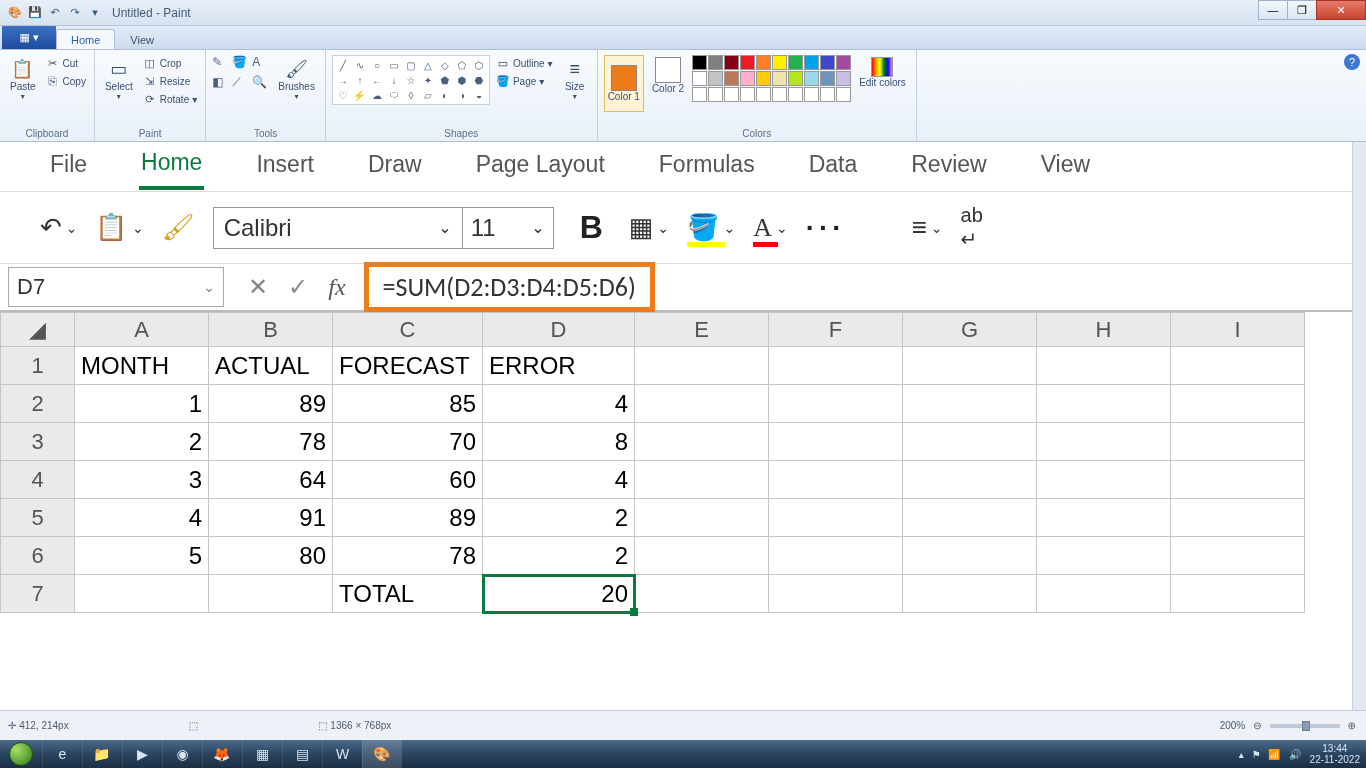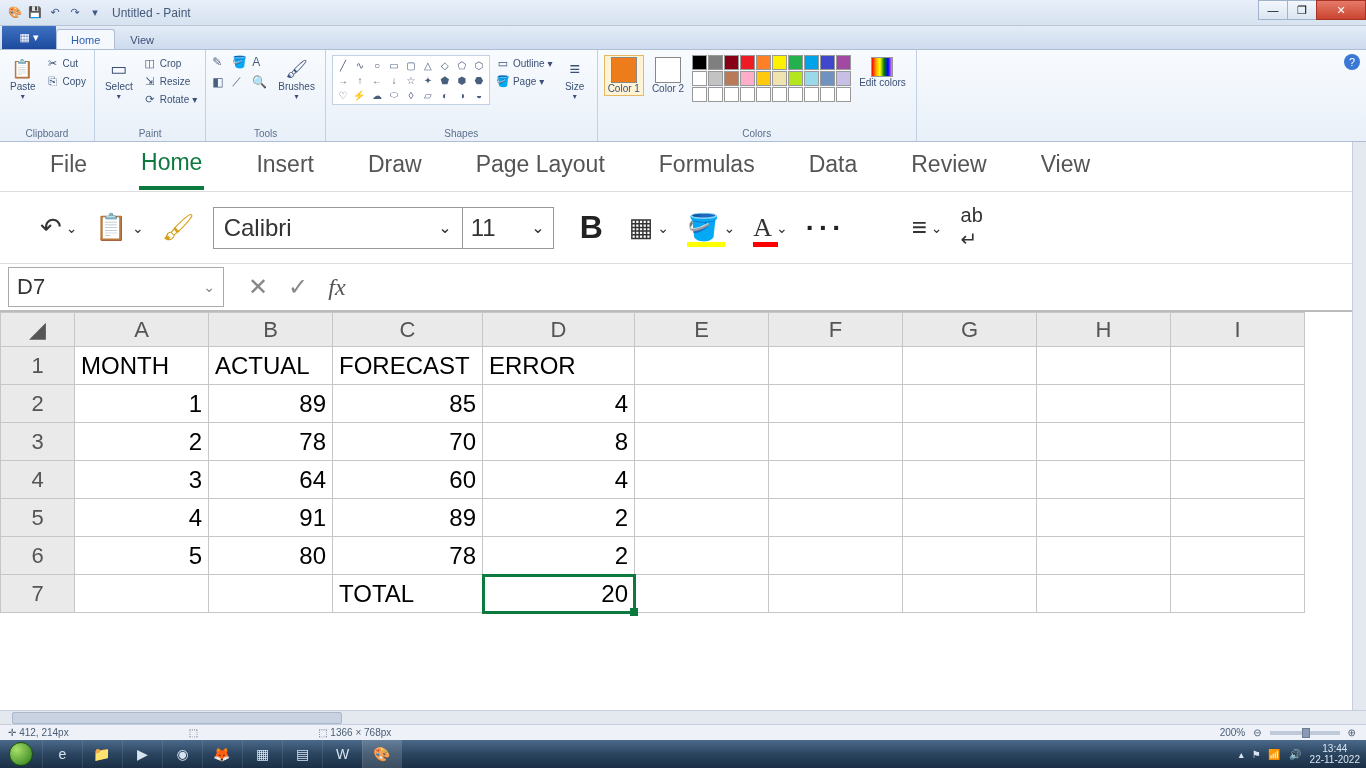--- a/index.html
+++ b/index.html
@@ -71,21 +71,21 @@
 table.grid td.num { text-align: right; }
 .col-A { width: 134px; } .col-B { width: 124px; } .col-C { width: 150px; } .col-D { width: 152px; }
 .col-E, .col-F, .col-G, .col-H, .col-I { width: 134px; }
 th.sel-col { background: #d6e8da; color: #0c7a3e; font-weight: bold; border-bottom: 3px solid #0c7a3e; }
 th.sel-row { background: #d6e8da; color: #0c7a3e; font-weight: bold; border-right: 3px solid #0c7a3e; }
 .sel-cell { outline: 3px solid #0c7a3e; outline-offset: -2px; position: relative; }
 .sel-handle { position: absolute; right: -4px; bottom: -4px; width: 8px; height: 8px; background: #0c7a3e; }
 .bold-cell { font-weight: normal; }
 
 
-.pstatus { position: absolute; bottom: 28px; left: 0; right: 0; height: 16px; background: #eef2f8; border-top: 1px solid #c6cede; display: flex; align-items: center; font-size: 10px; color: #4a5b74; padding: 0 8px; gap: 120px; }
+.pstatus { position: absolute; bottom: 28px; left: 0; right: 0; height: 30px; background: #eef2f8; border-top: 1px solid #c6cede; display: flex; align-items: center; font-size: 10px; color: #4a5b74; padding: 0 8px; gap: 120px; }
 .pstatus .right { position: absolute; right: 10px; display: flex; align-items: center; gap: 8px; }
 .zoom-track { width: 70px; height: 4px; background: #c0c9d8; position: relative; }
 .zoom-track .zthumb { position: absolute; left: 32px; top: -3px; width: 8px; height: 10px; background: #8a9ab2; border: 1px solid #6b7c95; }
 
 
 .taskbar { position: absolute; bottom: 0; left: 0; right: 0; height: 28px; background: linear-gradient(#4a6a8a 0%, #2b4560 50%, #1a2f45 100%); display: flex; align-items: center; }
 .start-orb { width: 42px; height: 28px; display: flex; align-items: center; justify-content: center; }
 .start-orb .orb { width: 24px; height: 24px; border-radius: 50%; background: radial-gradient(circle at 30% 30%, #a8e06a, #2a7a17); border: 1px solid #1a5010; position: relative; }
 .tb-item { width: 40px; height: 28px; display: flex; align-items: center; justify-content: center; color: #d8e4f0; font-size: 14px; border-left: 1px solid rgba(255,255,255,0.1); }
 .tb-item.active { background: rgba(255,255,255,0.15); }
@@ -221,21 +221,21 @@
         <div class="ico">≡</div>
         <span>Size</span>
         <span style="font-size:8px">▾</span>
       </div>
     </div>
     <div class="rgroup-label">Shapes</div>
   </div>
 
   <div class="rgroup" style="flex:0 0 auto">
     <div class="rgroup-body">
-      <div class="rbtn" style="background:#fff3d6;border:1px solid #e6b863;padding:1px 3px">
+      <div class="rbtn" style="background:#fff3d6;border:1px solid #e6b863;padding:9px 3px">
         <div class="color-swatch" style="background:#ed7d1a;width:26px;height:26px"></div>
         <span>Color 1</span>
       </div>
       <div class="rbtn">
         <div class="color-swatch" style="background:#fff;width:26px;height:26px"></div>
         <span>Color 2</span>
       </div>
       <div style="display:flex;flex-direction:column;gap:2px">
         <div class="color-grid">
           <span style="background:#000"></span>
@@ -324,20 +324,21 @@
   <div class="formula-row">
     <div class="namebox">
         <span>D7</span>
         <span style="font-size:14px;color:#888">⌄</span>
       </div>
     <div class="fx-ctrls">
       <span>✕</span>
       <span>✓</span>
       <span class="fx">fx</span>
     </div>
+    <div class="formula-highlight">=SUM(D2:D3:D4:D5:D6)</div>
   </div>
 
   <div class="grid-wrap">
     <table class="grid">
       <tbody>
           <tr>
         <th class="row" style="background:#eaeaea">◢</th>
         <th class="col col-A">A</th>
         <th class="col col-B">B</th>
         <th class="col col-C">C</th>

